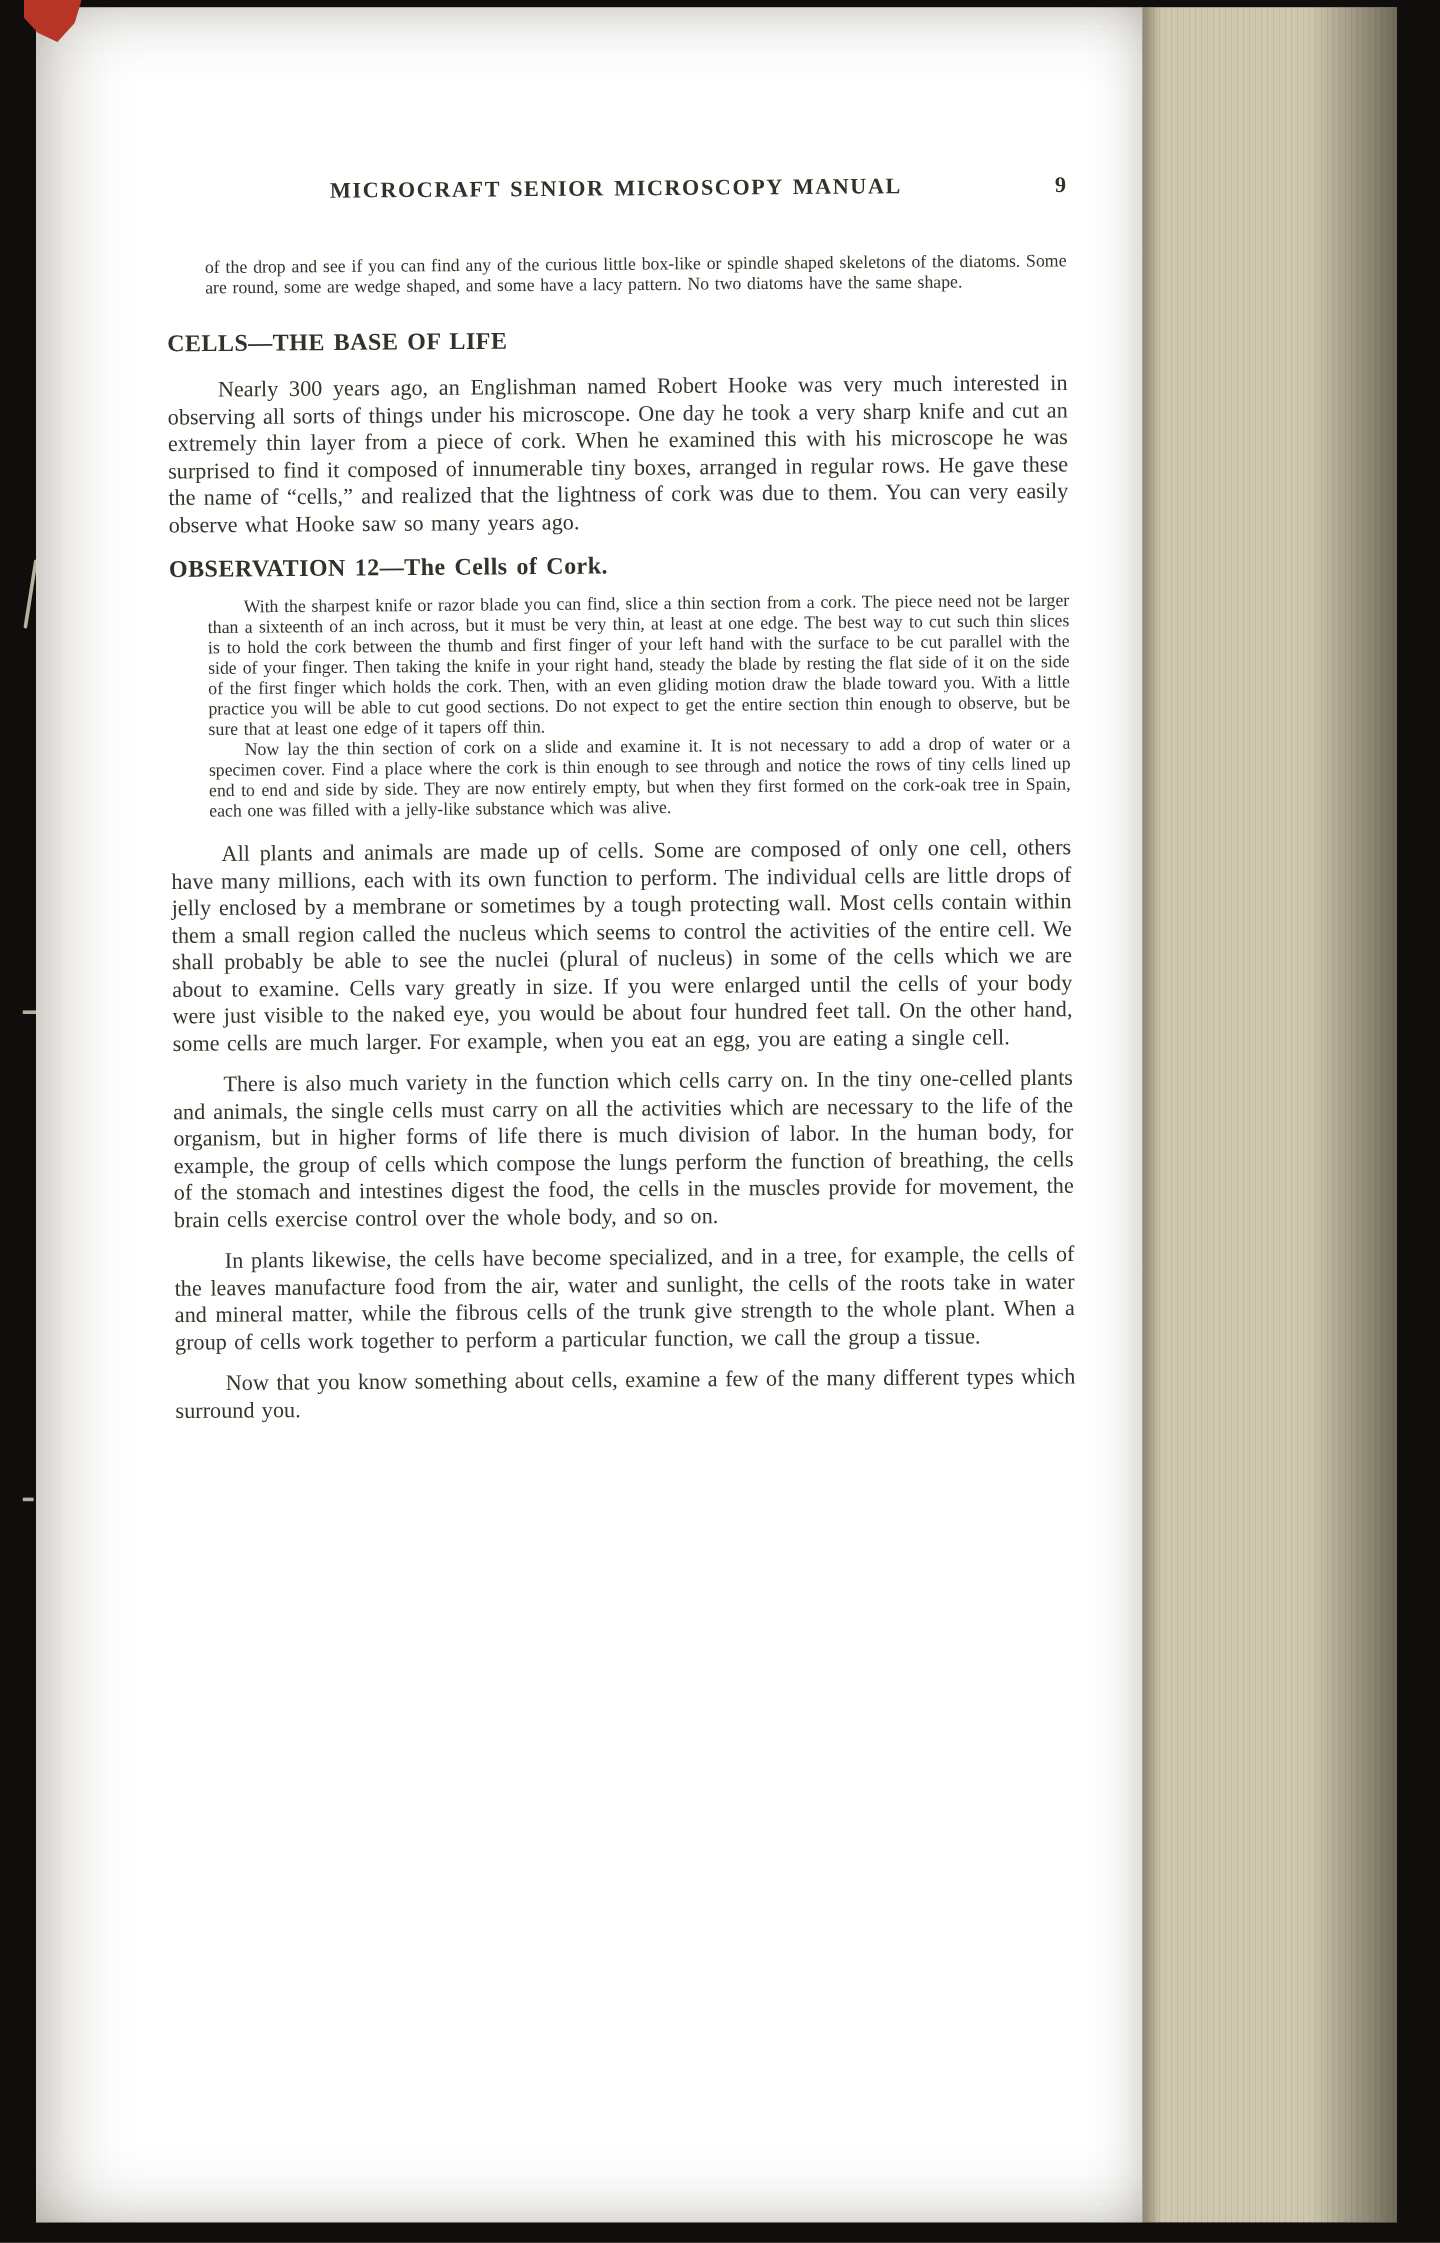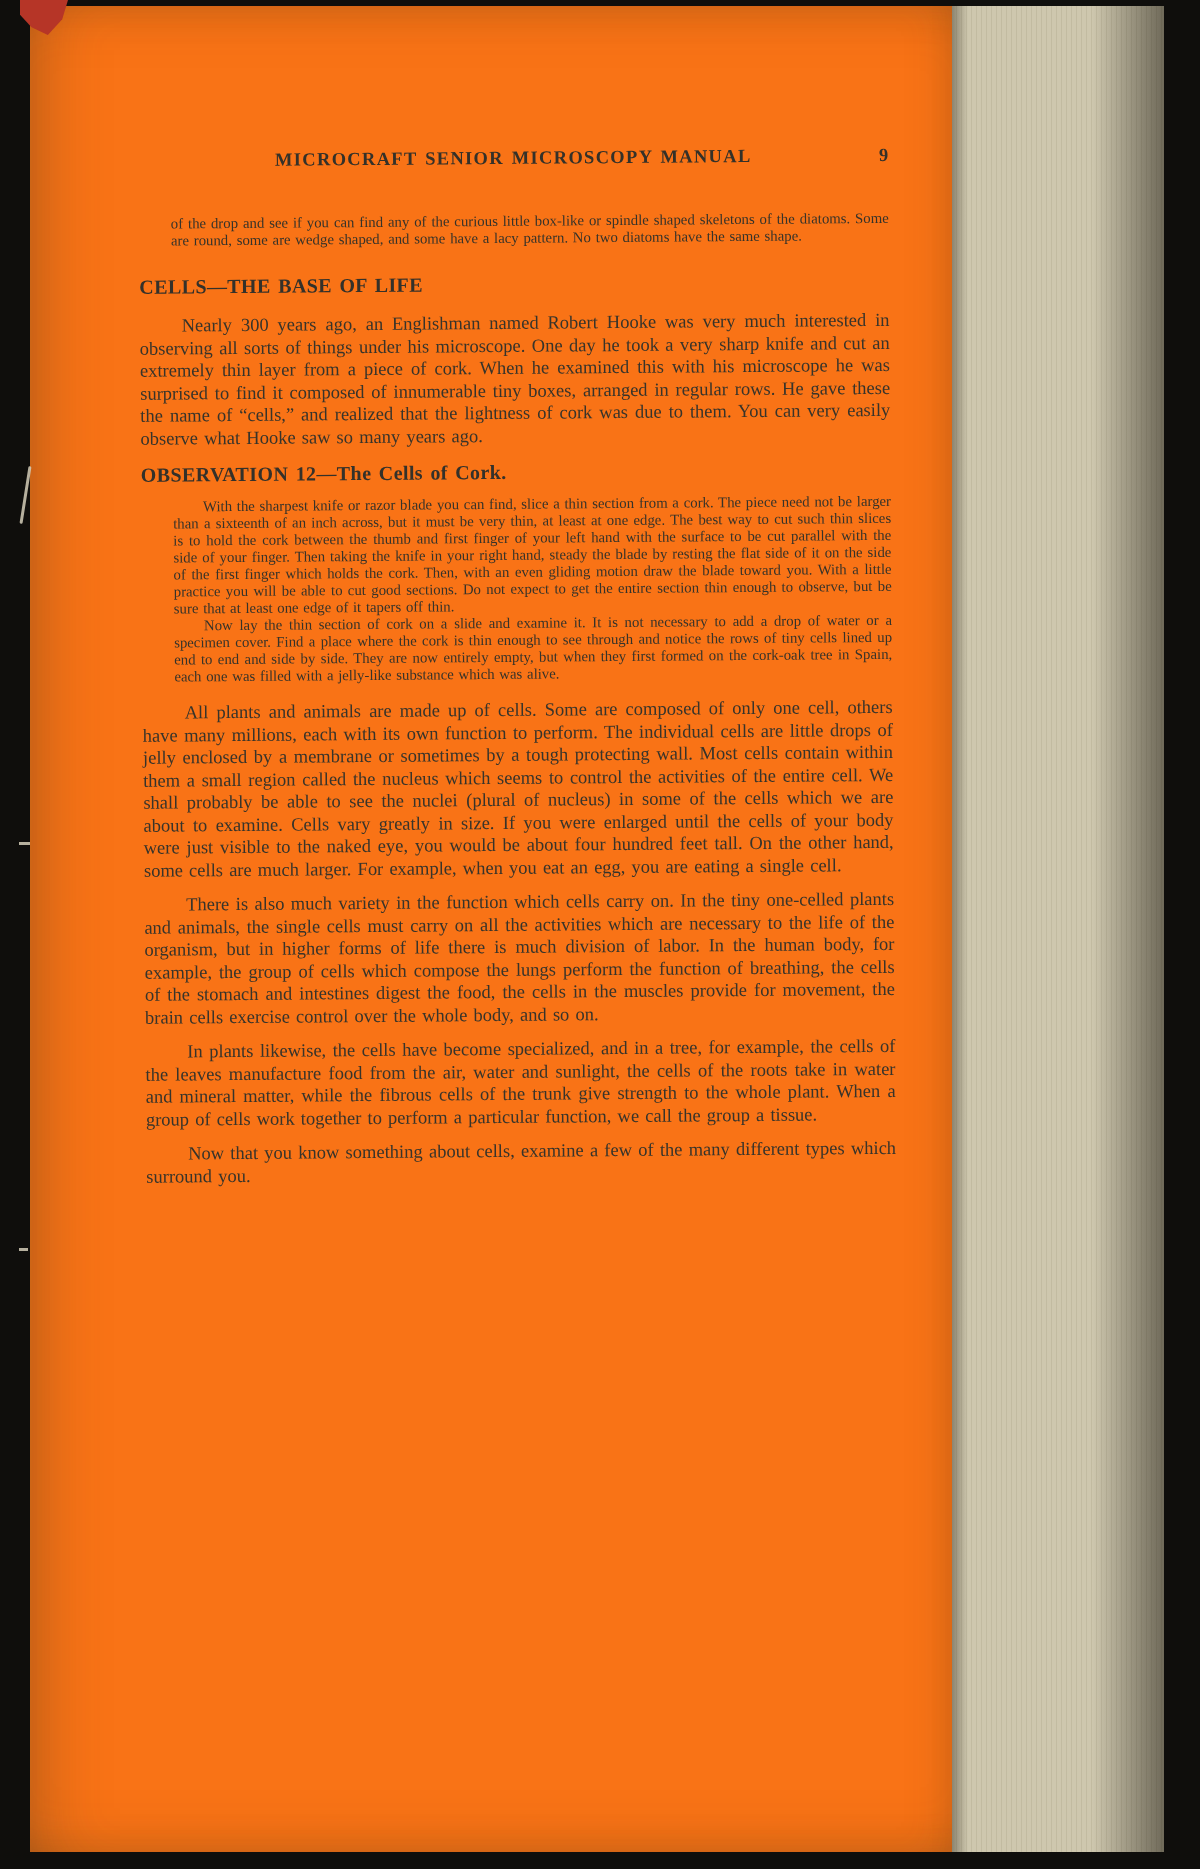--- a/index.html
+++ b/index.html
@@ -15,21 +15,21 @@
     font-family: "Liberation Serif", "DejaVu Serif", serif;
   }
 
   
   .page {
     position: absolute;
     left: 30px;
     top: 6px;
     width: 922px;
     height: 1846px;
-    background: #f97316;
+    background: #ffffff;
     box-shadow:
       inset 46px 0 70px -40px rgba(70, 58, 34, 0.38),
       inset -26px 0 50px -30px rgba(70, 58, 34, 0.30),
       inset 0 42px 60px -40px rgba(70, 58, 34, 0.22),
       inset 0 -42px 60px -40px rgba(70, 58, 34, 0.22);
   }
 
   
   .fore-edge {
     position: absolute;

